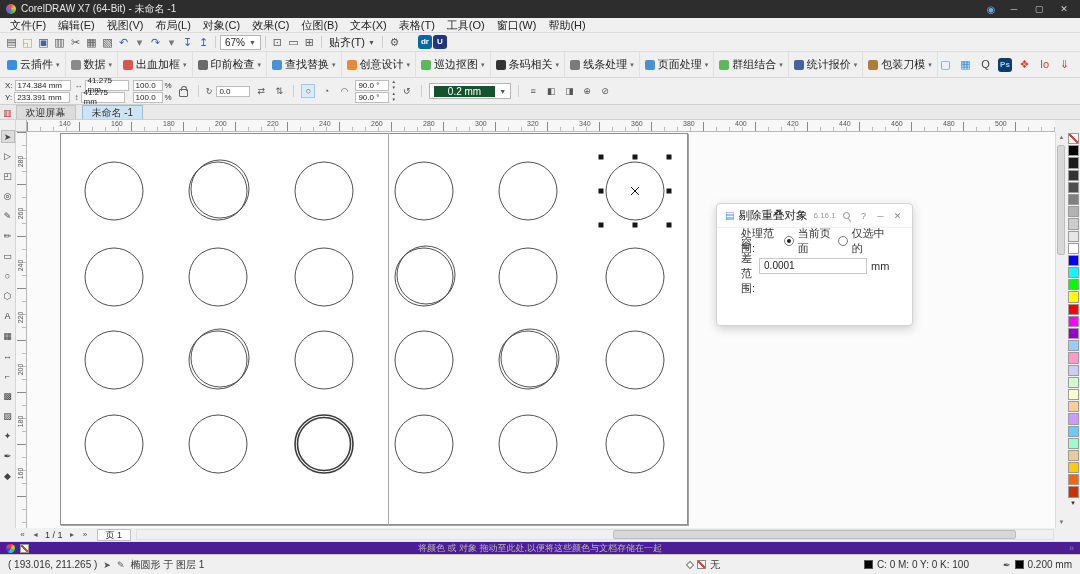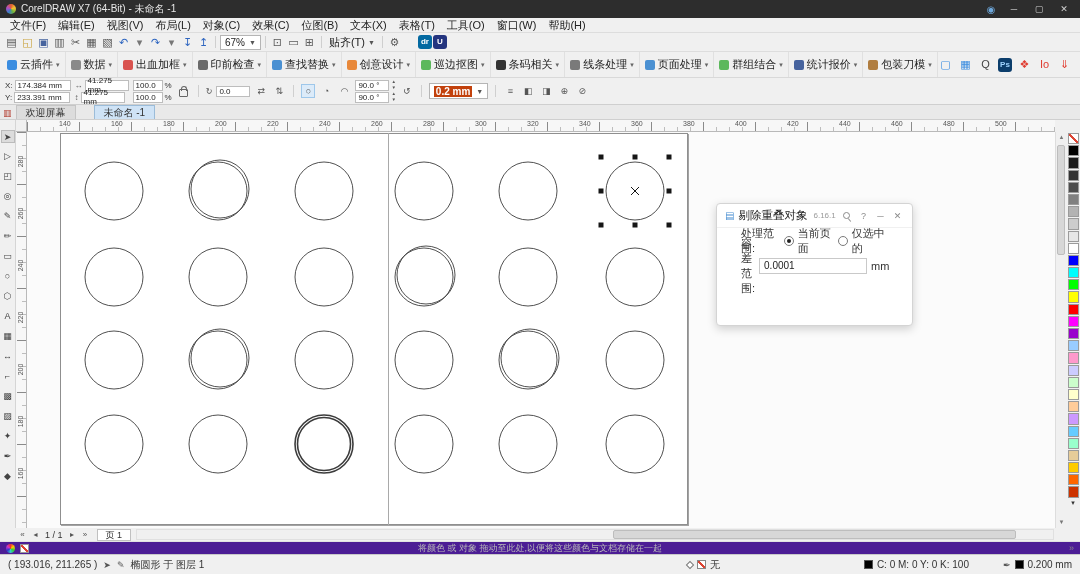--- a/index.html
+++ b/index.html
@@ -43,21 +43,21 @@
 .pb-row{display:flex;align-items:center;gap:2px;height:11px;}
 .pb-lbl{font-size:8px;color:#333;}
 .pb-ic{font-size:8px;color:#555;}
 .pb-field{background:#fff;border:1px solid #bdbdbd;font-size:8px;height:11px;padding:0 2px;color:#222;display:inline-flex;align-items:center;}
 .w56{width:56px;}.w44{width:44px;}.w34{width:34px;}.w30{width:30px;}
 .lockic{width:9px;height:8px;border:1px solid #666;border-radius:1px;position:relative;margin:4px 3px 0;}
 .lockic::before{content:"";position:absolute;left:1.5px;top:-4px;width:4px;height:4px;border:1px solid #666;border-bottom:none;border-radius:3px 3px 0 0;}
 .pb-btn{min-width:14px;height:14px;line-height:13px;text-align:center;font-size:9px;color:#555;border:1px solid transparent;}
 .pb-btn.active{background:#dcebf9;border-color:#9ec7ea;}
 .spin{display:inline-flex;flex-direction:column;font-size:4.5px;color:#555;line-height:4.5px;gap:1px;}
-.hl{background:#c2410c;color:#fff;padding:0 2px;font-weight:bold;}
+.hl{background:#14532d;color:#fff;padding:0 14px;}
 
 
 .tabsrow{position:absolute;left:0;top:105px;width:100%;height:15px;background:#e9e9e9;border-bottom:1px solid #cfcfcf;display:flex;align-items:flex-end;padding-left:2px;gap:1px;}
 .tabdoc-ic{font-size:9px;color:#b23b2e;margin:0 3px 1px 1px;}
 .doc-tab{padding:0 9px;height:14px;line-height:14px;font-size:10px;background:#dcdcdc;border:1px solid #c5c5c5;border-bottom:none;color:#333;}
 .doc-tab.active{background:#cfe3f6;border-color:#9bbcd9;}
 
 
 .ruler-corner{position:absolute;left:16px;top:120px;width:11px;height:12px;background:#f0f0f0;border-right:1px solid #b9b9b9;border-bottom:1px solid #b9b9b9;}
 .h-ruler{position:absolute;left:27px;top:120px;width:1028px;height:12px;background:#f7f7f7;border-bottom:1px solid #b9b9b9;overflow:hidden;
@@ -343,21 +343,21 @@
     <span class="vsep"></span>
     <span class="pb-btn">≡</span>
     <span class="pb-btn">◧</span>
     <span class="pb-btn">◨</span>
     <span class="pb-btn">⊕</span>
     <span class="pb-btn">⊘</span>
   </div>
 
   <div class="tabsrow">
     <span class="tabdoc-ic">▥</span>
-    <span id="doc-tabs" style="display:flex;align-items:center;gap:18px;border-radius:6px;">
+    <span id="doc-tabs" style="display:flex;align-items:center;gap:6px;border-radius:6px;">
         <span class="doc-tab">欢迎屏幕</span>
         <span class="doc-tab active">未命名 -1</span>
       </span>
   </div>
 
   <div class="ruler-corner"></div>
   <div class="h-ruler" id="h-ruler">
       <span class="hr-num" style="left: 32px;">140</span>
       <span class="hr-num" style="left: 84px;">160</span>
       <span class="hr-num" style="left: 136px;">180</span>

